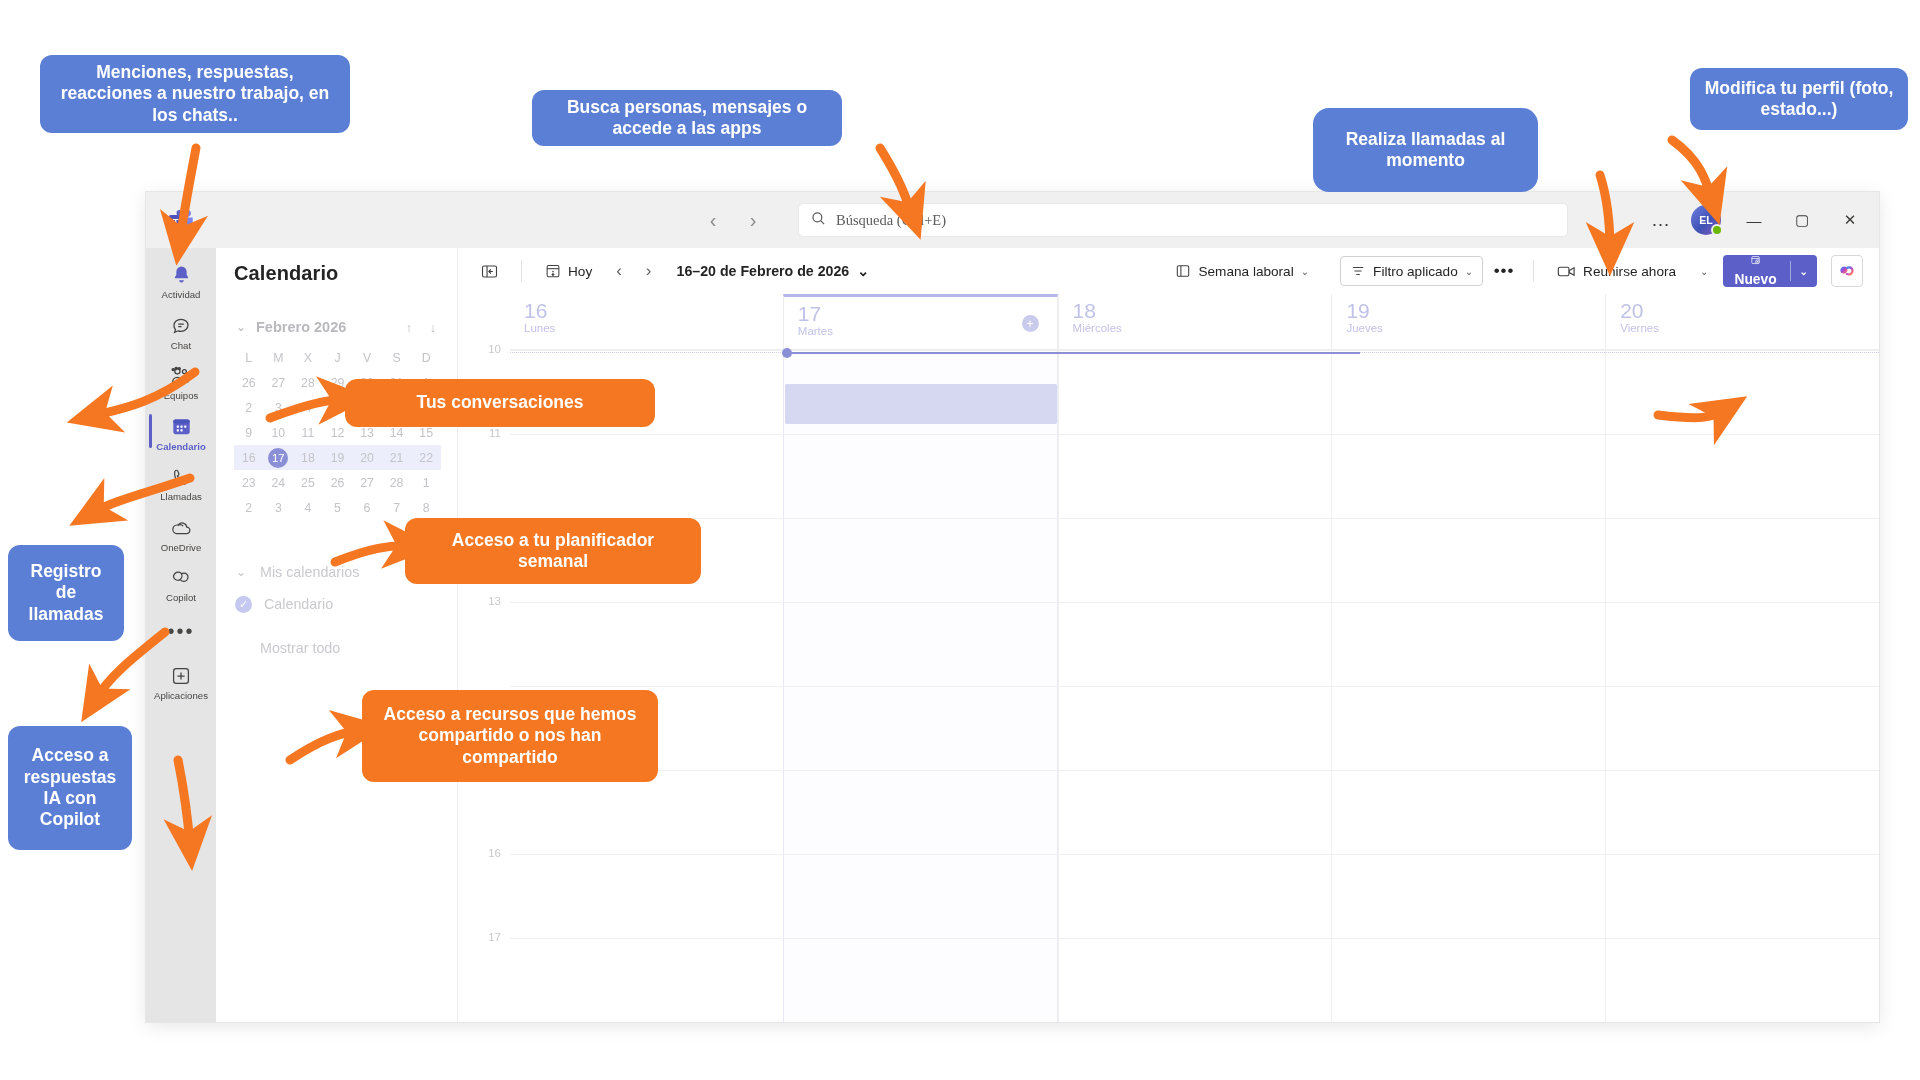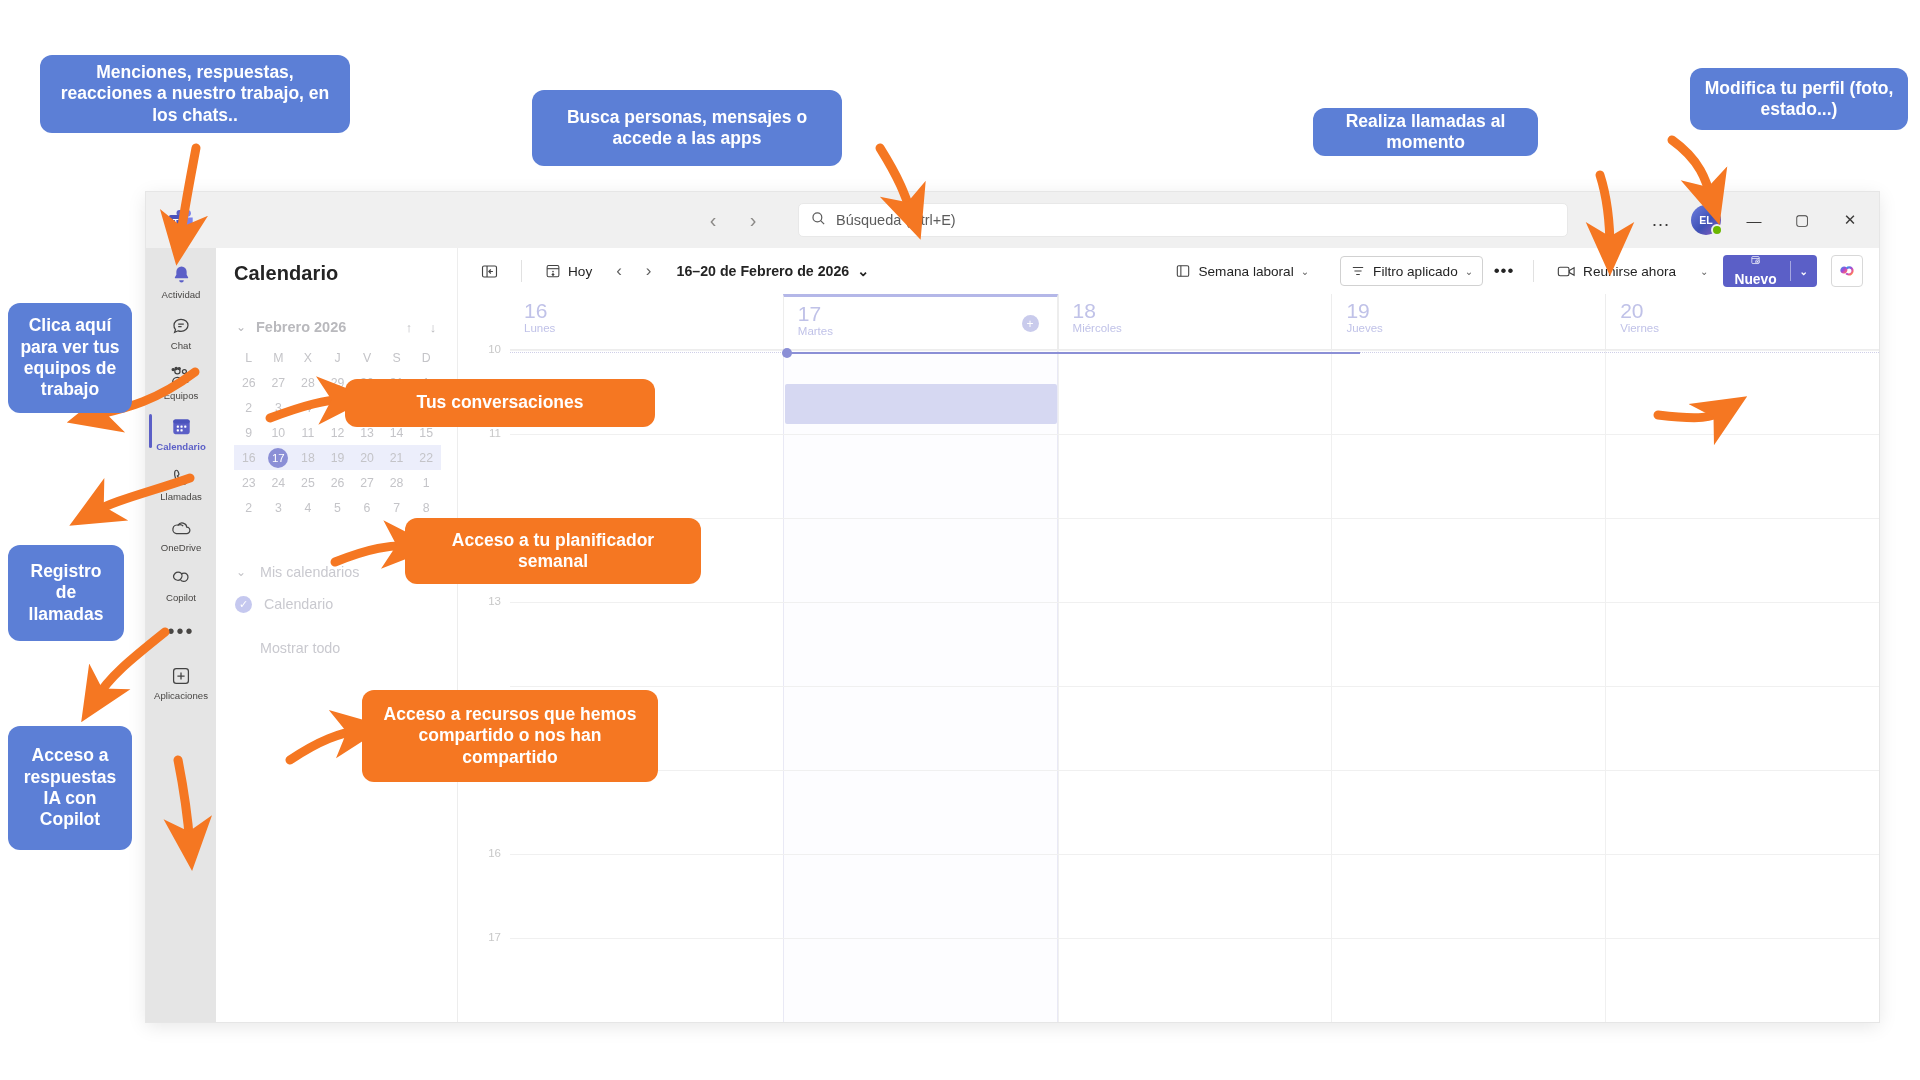--- a/index.html
+++ b/index.html
@@ -30,21 +30,21 @@
     width: 34px; height: 34px; border-radius: 4px;
     display:flex; align-items:center; justify-content:center;
     color:#8a8886; font-size: 20px; font-weight: 300;
   }
   .searchbar {
     width: 770px; height: 34px; margin-left: 28px;
     background: #fff; border-radius: 5px;
     display: flex; align-items: center; gap: 10px; padding: 0 12px;
     border: 1px solid #e8e8e8;
   }
-  .searchbar .ph { color: #5c5c5c; font-size: 14.5px; }
+  .searchbar .ph { color: #5c5c5c; font-size: 14.5px; font-family: Liberation Serif, serif; }
   .tb-right { margin-left: auto; display:flex; align-items:center; gap: 2px; padding-right: 6px; }
   .tb-dots { width: 40px; text-align:center; color:#3b3a39; font-size:19px; letter-spacing:1px; }
   .avatar {
     width: 30px; height: 30px; border-radius: 50%;
     background: linear-gradient(135deg,#6e7ee0,#3f51b5 55%,#8e5fc0);
     color:#fff; font-size:10.5px; font-weight:700;
     display:flex; align-items:center; justify-content:center;
     position: relative; margin: 0 8px;
   }
   .avatar .presence {
@@ -651,27 +651,26 @@
       <path d="M290,760 C320,740 340,733 360,730"></path>
 
       <path d="M178,760 C186,800 188,820 190,845"></path>
 
       <path d="M1658,415 C1700,420 1712,418 1725,410"></path>
     </g>
   </svg>
 
   <div class="callout blue" style="left:40px; top:55px; width:310px; height:78px; font-size:17.5px;">Menciones, respuestas, reacciones a nuestro trabajo, en los chats..</div>
 
-  <div class="callout blue" style="left:532px; top:90px; width:310px; height:76px; font-size:17.5px;">Busca personas, mensajes o accede a las apps</div>
-
-  <div class="callout blue" style="left:1313px; top:108px; width:225px; height:48px; font-size:17.5px;">Realiza llamadas al momento</div>
+  <div class="callout blue" style="left:532px; top:90px; width:310px; height:56px; font-size:17.5px;">Busca personas, mensajes o accede a las apps</div>
+
+  <div class="callout blue" style="left:1313px; top:108px; width:225px; height:84px; font-size:17.5px;border-radius:16px;">Realiza llamadas al momento</div>
 
   <div class="callout blue" style="left:1690px; top:68px; width:218px; height:62px; font-size:17.5px;">Modifica tu perfil (foto, estado...)</div>
 
-  <div class="callout blue" style="left:8px; top:303px; width:124px; height:110px; font-size:17.5px;">Clica aquí para ver tus equipos de trabajo</div>
 
   <div class="callout blue" style="left:8px; top:726px; width:124px; height:124px; font-size:17.5px;">Acceso a respuestas IA con Copilot</div>
 
   <div class="callout blue" style="left:8px; top:545px; width:116px; height:96px; font-size:17.5px;">Registro de llamadas</div>
 
   <div class="callout orange" style="left:345px; top:379px; width:310px; height:48px; font-size:17.5px;">Tus conversaciones</div>
 
   <div class="callout orange" style="left:405px; top:518px; width:296px; height:66px; font-size:17.5px;">Acceso a tu planificador semanal</div>
 
   <div class="callout orange" style="left:362px; top:690px; width:296px; height:92px; font-size:17.5px;">Acceso a recursos que hemos compartido o nos han compartido</div>

